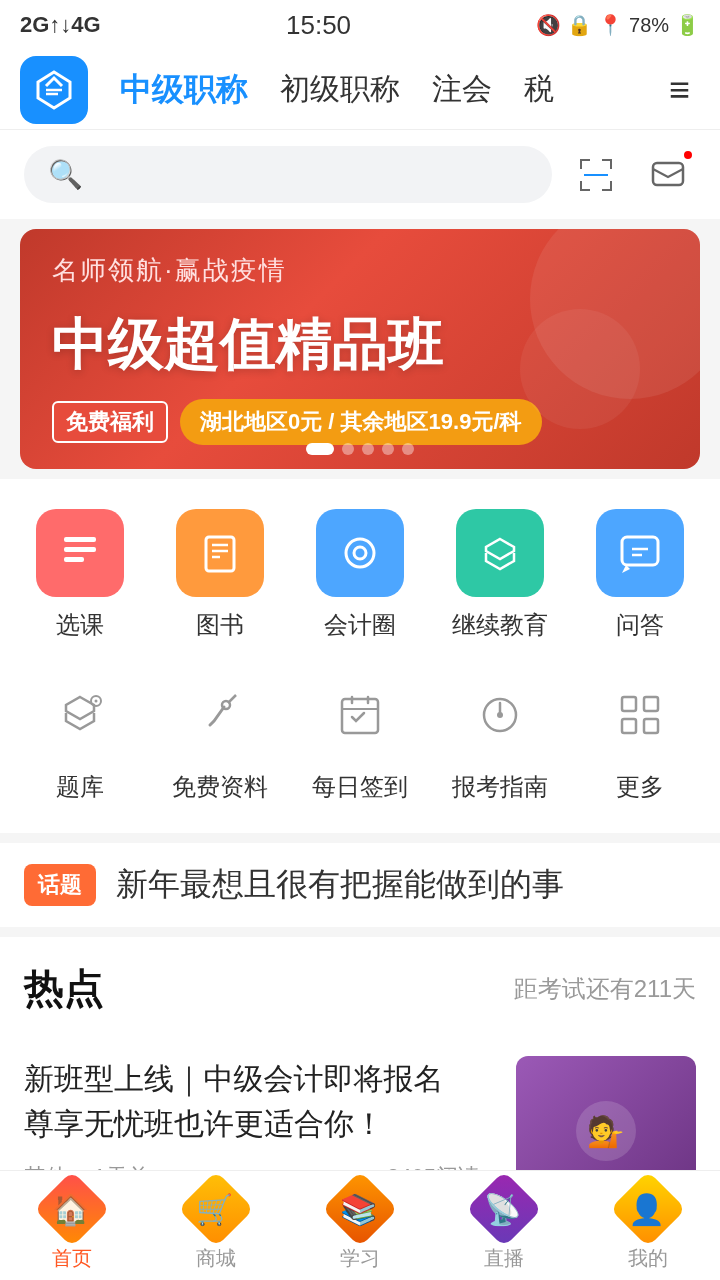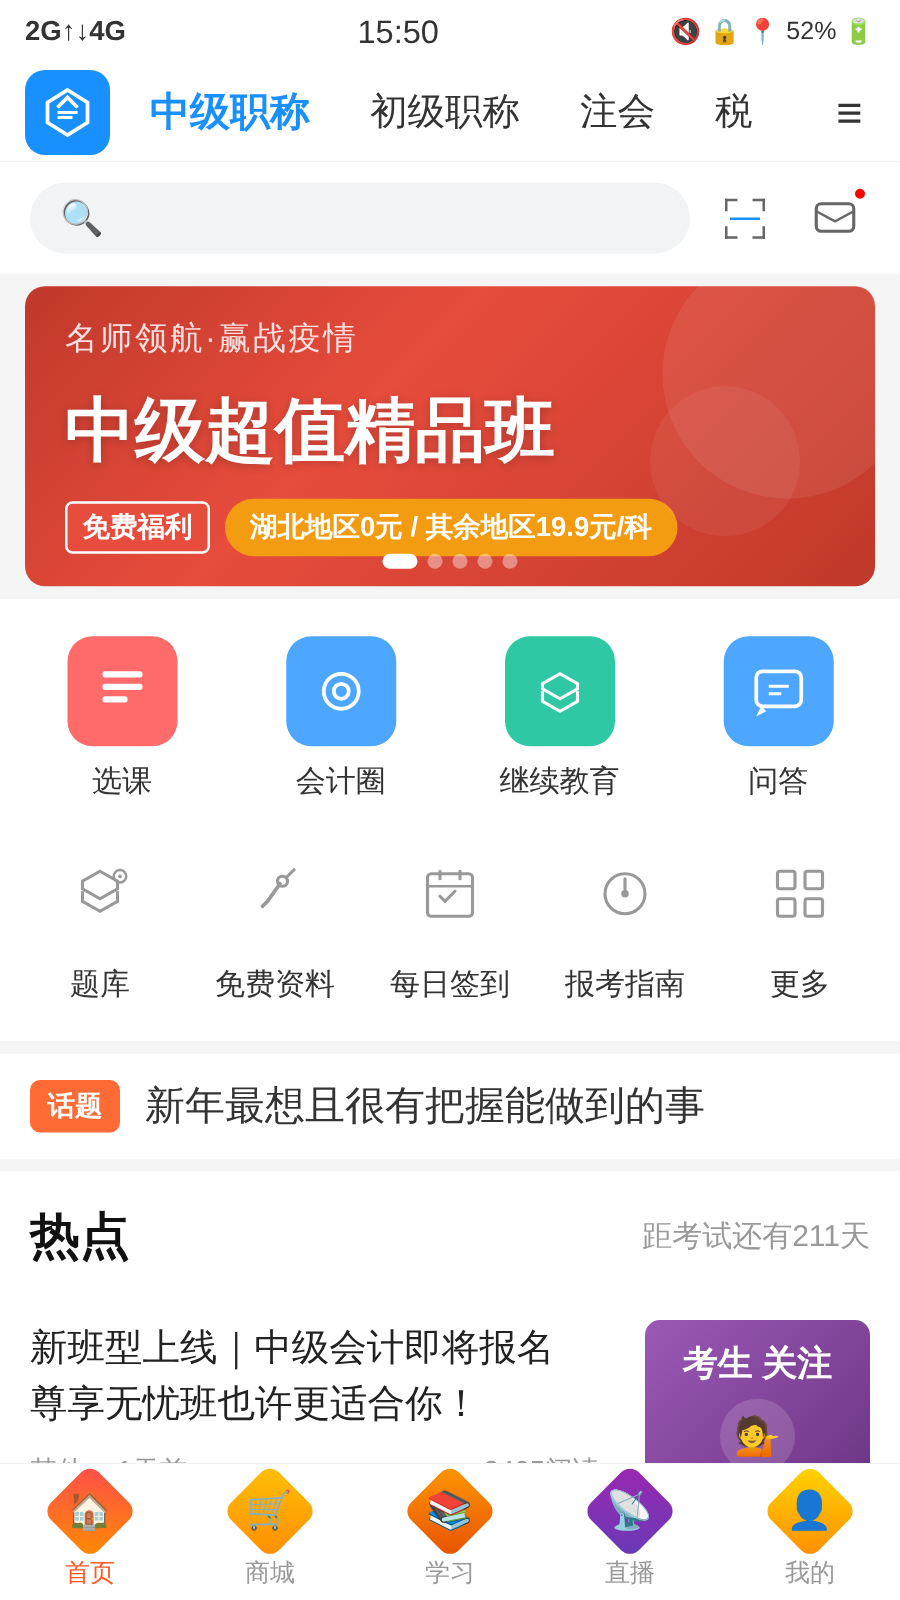--- a/index.html
+++ b/index.html
@@ -41,21 +41,21 @@
       background: #1890ff;
       border-radius: 16px;
       display: flex; align-items: center; justify-content: center;
       margin-right: 16px;
       flex-shrink: 0;
     }
     .logo svg { width: 44px; height: 44px; fill: white; }
     .nav-tabs {
       display: flex;
       align-items: center;
-      gap: 16px;
+      gap: 0;
       flex: 1;
     }
     .nav-tab {
       font-size: 30px;
       padding: 0 16px;
       color: #333;
       font-weight: 400;
       cursor: pointer;
       white-space: nowrap;
     }
@@ -348,21 +348,21 @@
 </head>
 <body>
 
 <div class="status-bar">
   <span class="status-left">2G↑↓4G</span>
   <span class="status-center">15:50</span>
   <span class="status-right">
     <span>🔇</span>
     <span>🔒</span>
     <span>📍</span>
-    <span>52%</span>
+    <span>78%</span>
     <span>🔋</span>
   </span>
 </div>
 
 <div class="header">
   <div class="logo">
     <svg viewBox="0 0 44 44" xmlns="http://www.w3.org/2000/svg">
       <path d="M22 4 L38 14 L38 30 L22 40 L6 30 L6 14 Z" fill="none" stroke="white" stroke-width="3"></path>
       <path d="M14 18 L22 10 L30 18" fill="none" stroke="white" stroke-width="3"></path>
       <path d="M14 22 L30 22" stroke="white" stroke-width="2.5"></path>
@@ -430,20 +430,29 @@
       <div class="icon-box red">
         <svg width="48" height="48" viewBox="0 0 48 48">
             <rect x="8" y="8" width="32" height="5" rx="2" fill="white"></rect>
             <rect x="8" y="18" width="32" height="5" rx="2" fill="white"></rect>
             <rect x="8" y="28" width="20" height="5" rx="2" fill="white"></rect>
           </svg>
       </div>
       <span class="icon-item-label">选课</span>
     </div>
     <div class="icon-item">
+      <div class="icon-box orange">
+        <svg width="48" height="48" viewBox="0 0 48 48">
+            <rect x="10" y="8" width="28" height="34" rx="3" fill="none" stroke="white" stroke-width="3"></rect>
+            <path d="M16 16 L32 16 M16 22 L32 22 M16 28 L24 28" stroke="white" stroke-width="2.5"></path>
+          </svg>
+      </div>
+      <span class="icon-item-label">图书</span>
+    </div>
+    <div class="icon-item">
       <div class="icon-box blue">
         <svg width="48" height="48" viewBox="0 0 48 48">
             <circle cx="24" cy="24" r="14" fill="none" stroke="white" stroke-width="3"></circle>
             <circle cx="24" cy="24" r="6" fill="none" stroke="white" stroke-width="3"></circle>
           </svg>
       </div>
       <span class="icon-item-label">会计圈</span>
     </div>
     <div class="icon-item">
       <div class="icon-box teal">
@@ -540,22 +549,20 @@
         <span>
           <span>其他</span>
           <span> ■ </span>
           <span>1天前</span>
         </span>
         <span>3405阅读</span>
       </div>
     </div>
     <div class="news-thumb">
       <div class="news-thumb-inner">
-        <div class="news-thumb-title">考生
-关注</div>
         <div style="margin-top:12px;width:60px;height:60px;background:rgba(255,255,255,0.15);border-radius:50%;margin:10px auto 0;display:flex;align-items:center;justify-content:center;font-size:30px;">💁</div>
       </div>
     </div>
   </div>
 </div>
 
 <div class="bottom-nav">
   <div class="bottom-nav-item">
     <div class="bottom-icon">
       <div class="diamond-icon di-red">

